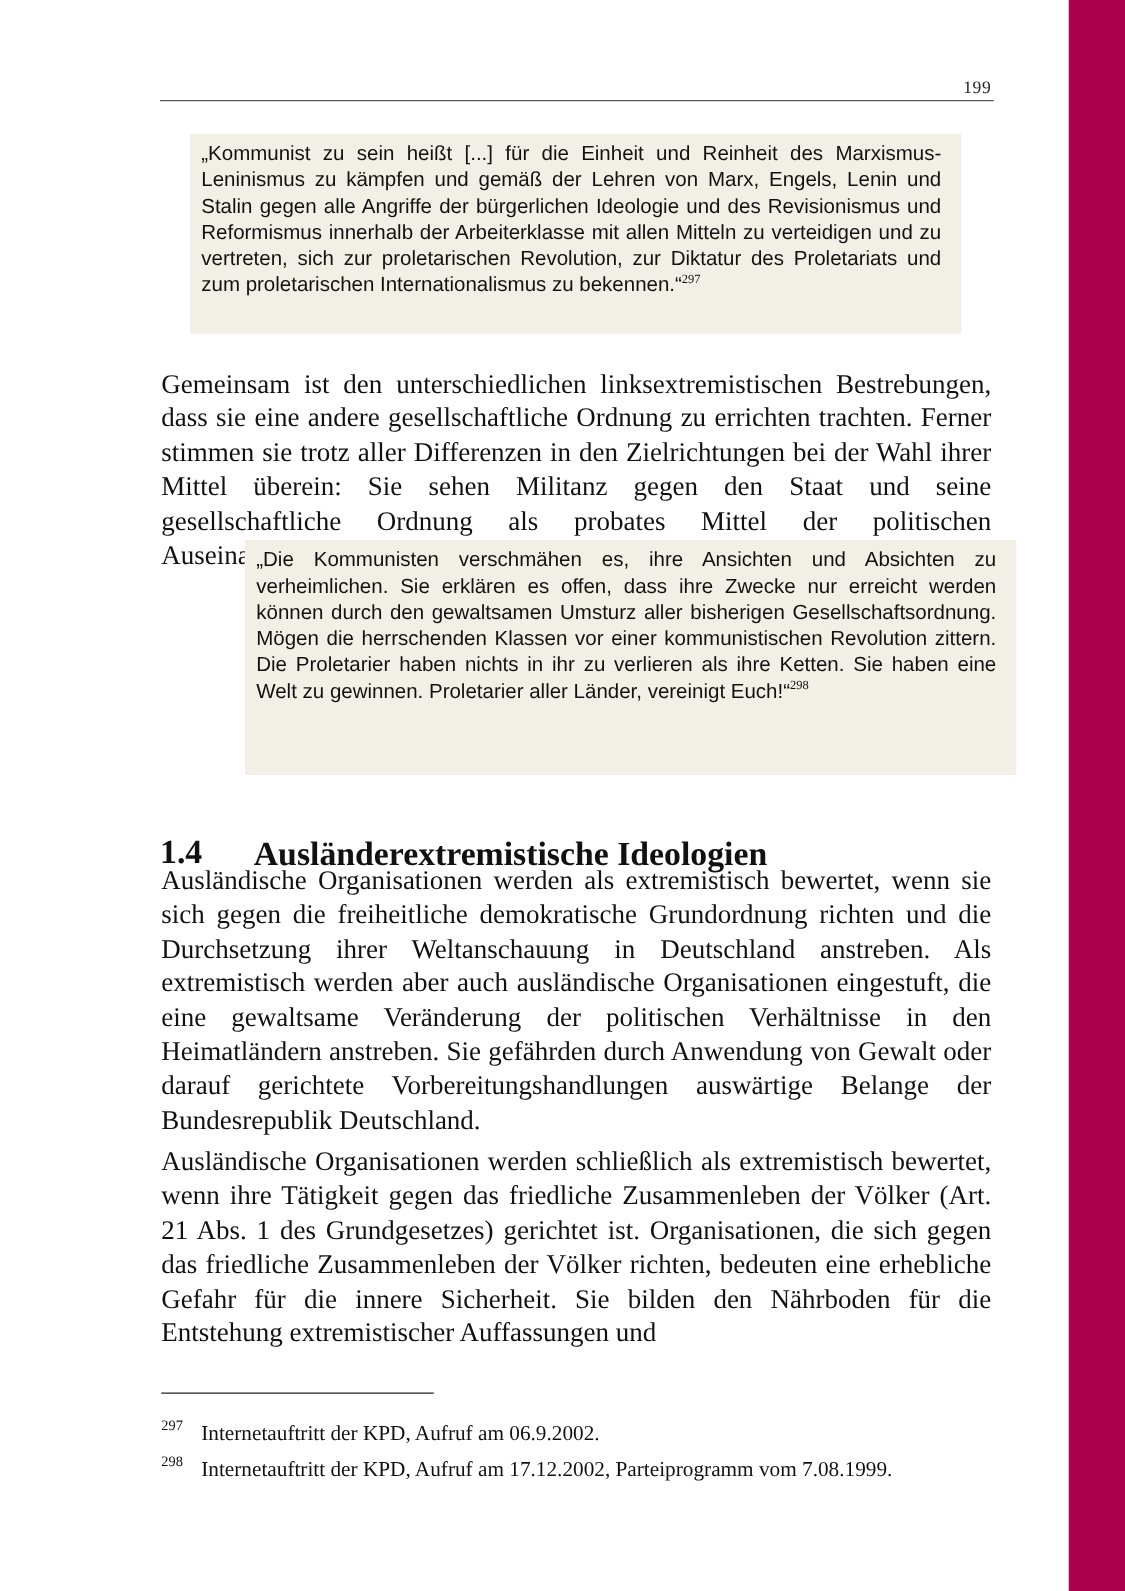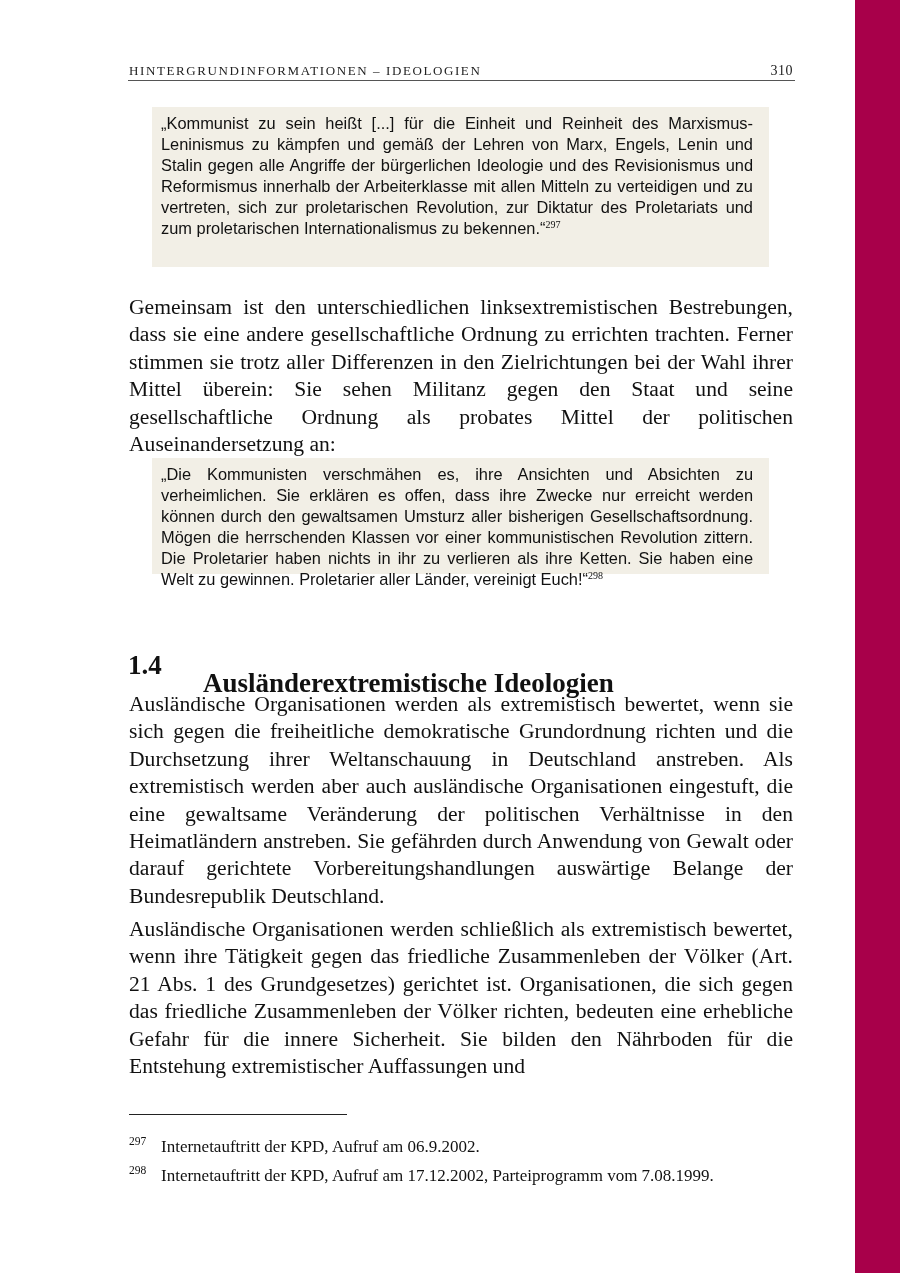--- a/index.html
+++ b/index.html
@@ -23,55 +23,54 @@
       position: absolute; left: 152px; width: 617px;
       background: #f2efe6; box-sizing: border-box;
       padding: 6px 16px 6px 9px;
       font-family: "Liberation Sans", sans-serif;
       font-size: 16.4px; line-height: 21px; color: #111;
       text-align: justify;
     }
     .quote sup, .fn-num { font-family: "Liberation Serif", serif; }
     .quote sup { font-size: 10px; vertical-align: super; line-height: 0; }
     .q1 { top: 107px; height: 160px; }
-    .q2 { top: 458px; height: 116px; }
+    .q2 { top: 432px; height: 188px; margin-left: 44px; }
     .para {
       position: absolute; left: 129px; width: 664px;
       font-size: 21.6px; line-height: 27.4px; text-align: justify;
       text-align-last: left;
     }
     .p1 { top: 277px; margin-top: 17px; }
     .p2 { top: 691px; }
     .p3 { top: 916px; }
     .heading {
       position: absolute; left: 128px; top: 648px; height: 36px;
       font-size: 27px; font-weight: bold;
     }
-    .heading .num { position: absolute; left: 0; top: 2px; }
+    .heading .num { position: absolute; left: 0; top: 18px; }
     .heading .txt { position: absolute; left: 75px; top: 20px; white-space: nowrap; }
     .fn-rule {
       position: absolute; left: 129px; top: 1114px; width: 218px; height: 0;
       border-top: 1px solid #222;
     }
     .footnote {
       position: absolute; left: 129px; width: 680px; font-size: 17px; line-height: 22px;
     }
     .footnote .fn-num { position: absolute; left: 0; top: -6px; font-size: 11.5px; }
     .footnote .fn-text { position: absolute; left: 32px; top: 0; white-space: nowrap; }
     .fn1 { top: 1136px; }
     .fn2 { top: 1165px; }
   </style>
 </head>
 <body>
 
 <div class="side-bar"></div>
 
 <div class="header">
-  <span class="title">HINTERGRUNDINFORMATIONEN – IDEOLOGIEN</span>
-  <span class="pageno">310</span>
+  <span class="pageno">199</span>
 </div>
 
 <div class="quote q1"><span>„Kommunist zu sein heißt [...] für die Einheit und Reinheit des Marxismus-Leninismus zu kämpfen und gemäß der Lehren von Marx, Engels, Lenin und Stalin gegen alle Angriffe der bürgerlichen Ideologie und des Revisionismus und Reformismus innerhalb der Arbeiterklasse mit allen Mitteln zu verteidigen und zu vertreten, sich zur proletarischen Revolution, zur Diktatur des Proletariats und zum proletarischen Internationalismus zu bekennen.“</span><sup>297</sup></div>
 
 <div class="para p1">Gemeinsam ist den unterschiedlichen linksextremistischen Bestrebungen, dass sie eine andere gesellschaftliche Ordnung zu errichten trachten. Ferner stimmen sie trotz aller Differenzen in den Zielrichtungen bei der Wahl ihrer Mittel überein: Sie sehen Militanz gegen den Staat und seine gesellschaftliche Ordnung als probates Mittel der politischen Auseinandersetzung an:</div>
 
 <div class="quote q2"><span>„Die Kommunisten verschmähen es, ihre Ansichten und Absichten zu verheimlichen. Sie erklären es offen, dass ihre Zwecke nur erreicht werden können durch den gewaltsamen Umsturz aller bisherigen Gesellschaftsordnung. Mögen die herrschenden Klassen vor einer kommunistischen Revolution zittern. Die Proletarier haben nichts in ihr zu verlieren als ihre Ketten. Sie haben eine Welt zu gewinnen. Proletarier aller Länder, vereinigt Euch!“</span><sup>298</sup></div>
 
 <div class="heading">
   <span class="num">1.4</span>

